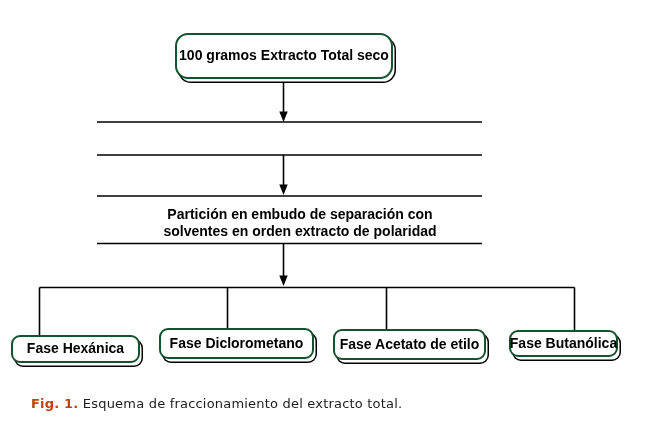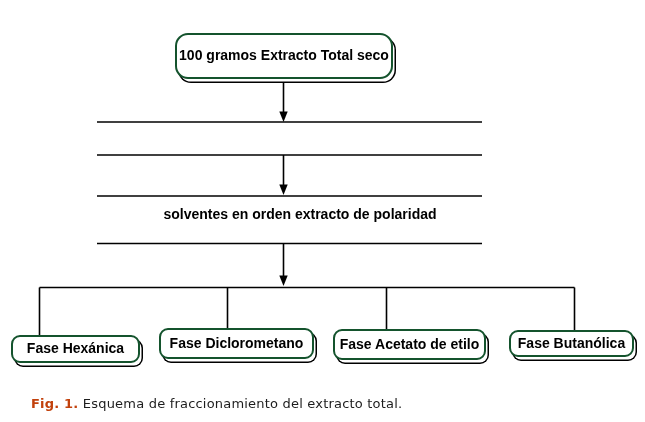--- a/index.html
+++ b/index.html
@@ -31,21 +31,21 @@
     font-size: 14px;
     line-height: 1.1;
     color: #000;
     white-space: nowrap;
     box-shadow: 3px 4px 0 -1.5px #ffffff, 3px 4px 0 0 #000000;
   }
   #node-root  { left: 175px; top: 33px;  width: 218px; height: 46px; border-radius: 13px; }
   #leaf-1 { left: 11px;  top: 335px; width: 129px; height: 28px; border-radius: 9px; }
   #leaf-2 { left: 159px; top: 328px; width: 155px; height: 31px; border-radius: 9px; }
   #leaf-3 { left: 333px; top: 329px; width: 153px; height: 31px; border-radius: 9px; }
-  #leaf-4 { left: 509px; top: 330px; width: 125px; height: 27px; border-radius: 9px; }
+  #leaf-4 { left: 509px; top: 330px; width: 109px; height: 27px; border-radius: 9px; }
 
   .band-label {
     position: absolute;
     color: #000;
     font-weight: bold;
     font-size: 14px;
     text-align: center;
   }
   #band1-text { left: 97px;  top: 129px; width: 374px; line-height: 19px; }
   #band2-text { left: 110px; top: 206px; width: 380px; line-height: 17px; }
@@ -88,20 +88,21 @@
       <polygon points="283.5,122 279.3,111.5 287.7,111.5"></polygon>
       <polygon points="283.5,195 279.3,184.5 287.7,184.5"></polygon>
       <polygon points="283.5,286 279.3,275.5 287.7,275.5"></polygon>
     </g>
   </svg>
 
   <div class="node" id="node-root">100 gramos Extracto Total seco</div>
 
 
   <div class="band-label" id="band2-text">
+    <div>Partición en embudo de separación con</div>
     <div>solventes en orden extracto de polaridad</div>
   </div>
 
   <div class="node" id="leaf-1">Fase Hexánica</div>
 
   <div class="node" id="leaf-2">Fase Diclorometano</div>
 
   <div class="node" id="leaf-3">Fase Acetato de etilo</div>
 
   <div class="node" id="leaf-4">Fase Butanólica</div>

